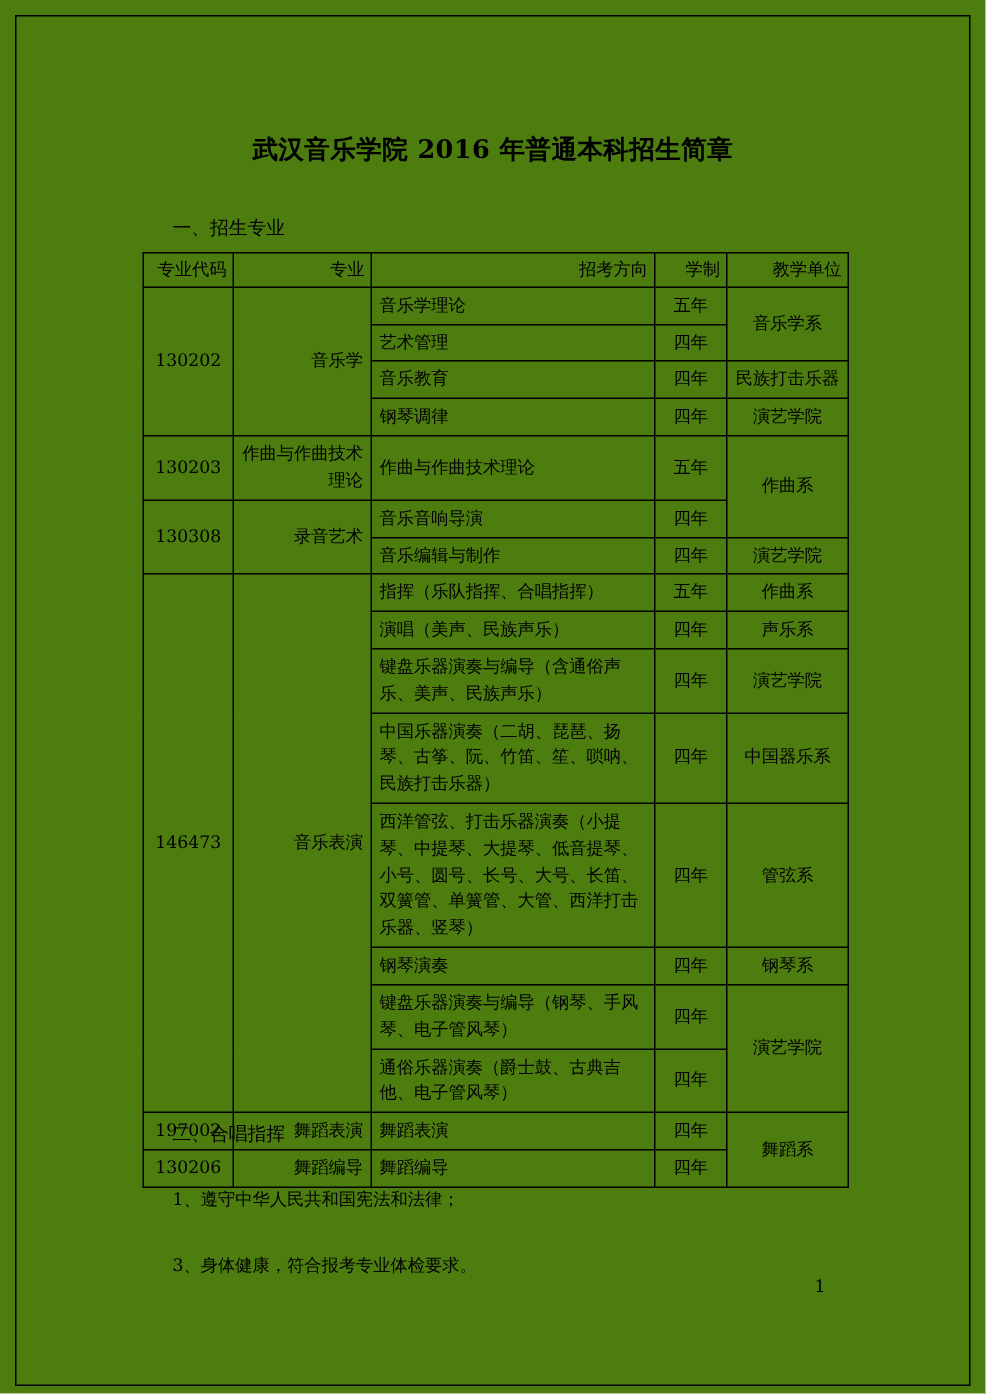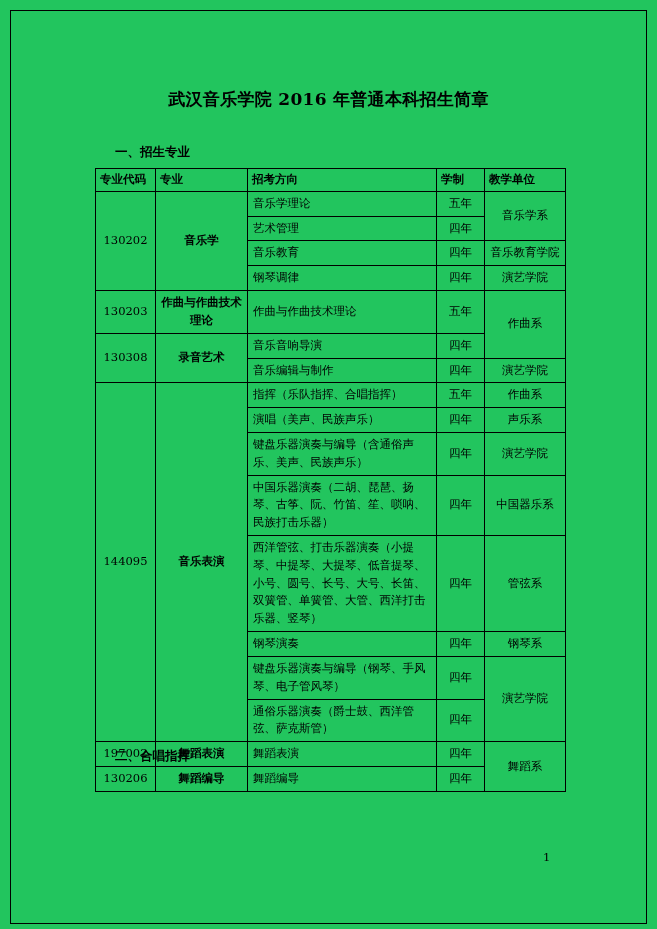--- a/index.html
+++ b/index.html
@@ -7,21 +7,21 @@
     padding: 0;
     background: #ffffff;
   }
   body {
     font-family: "DejaVu Sans", "Liberation Sans", sans-serif;
   }
   .page {
     position: relative;
     width: 657px;
     height: 929px;
-    background: #22c55e;
+    background: #4d7c0f;
     box-sizing: border-box;
     overflow: hidden;
   }
   .page-frame {
     position: absolute;
     left: 10px;
     top: 10px;
     width: 637px;
     height: 914px;
     border: 1px solid #000000;
@@ -46,21 +46,21 @@
     font-size: 17px;
     font-weight: bold;
     color: #000000;
     letter-spacing: 0.3px;
   }
 
   .section-heading {
     position: absolute;
     font-family: "DejaVu Serif", "Liberation Serif", serif;
     font-size: 12.5px;
-    font-weight: bold;
+    font-weight: normal;
     color: #000000;
   }
   #heading-1 { left: 115px; top: 144px; }
   #heading-2 { left: 115px; top: 748px; }
 
   table.majors {
     position: absolute;
     left: 95px;
     top: 168px;
     border-collapse: collapse;
@@ -71,31 +71,31 @@
     border: 1px solid #000000;
     font-family: "DejaVu Serif", "Liberation Serif", serif;
     font-size: 11.5px;
     color: #000000;
     padding: 3px 5px;
     vertical-align: middle;
     line-height: 1.55;
     box-sizing: border-box;
   }
   table.majors th {
-    text-align: left;
-    font-weight: bold;
+    text-align: right;
+    font-weight: normal;
     height: 22px;
     padding: 2px 4px;
   }
   td.code {
     text-align: center;
     font-family: "DejaVu Serif", "Liberation Serif", serif;
     font-size: 11px;
   }
-  td.major { text-align: center; padding-left: 7px; font-weight: bold; }
+  td.major { text-align: right; padding-left: 7px; }
   td.dir { text-align: left; padding-left: 7px; }
   td.years { text-align: center; }
   td.unit { text-align: center; padding-left: 7px; }
 
   col.c-code  { width: 60px; }
   col.c-major { width: 92px; }
   col.c-dir   { width: 189px; }
   col.c-years { width: 48px; }
   col.c-unit  { width: 81px; }
 
@@ -158,21 +158,21 @@
             <td class="years">五年</td>
             <td class="unit" rowspan="2">音乐学系</td>
           </tr>
           <tr>
             <td class="dir">艺术管理</td>
             <td class="years">四年</td>
           </tr>
           <tr>
             <td class="dir">音乐教育</td>
             <td class="years">四年</td>
-            <td class="unit">音乐教育学院</td>
+            <td class="unit">民族打击乐器</td>
           </tr>
           <tr>
             <td class="dir">钢琴调律</td>
             <td class="years">四年</td>
             <td class="unit">演艺学院</td>
           </tr>
           <tr>
             <td class="code">130203</td>
             <td class="major">作曲与作曲技术理论</td>
             <td class="dir">作曲与作曲技术理论</td>
@@ -184,21 +184,21 @@
             <td class="major" rowspan="2">录音艺术</td>
             <td class="dir">音乐音响导演</td>
             <td class="years">四年</td>
           </tr>
           <tr>
             <td class="dir">音乐编辑与制作</td>
             <td class="years">四年</td>
             <td class="unit">演艺学院</td>
           </tr>
           <tr>
-            <td class="code" rowspan="8">144095</td>
+            <td class="code" rowspan="8">146473</td>
             <td class="major" rowspan="8">音乐表演</td>
             <td class="dir">指挥（乐队指挥、合唱指挥）</td>
             <td class="years">五年</td>
             <td class="unit">作曲系</td>
           </tr>
           <tr>
             <td class="dir">演唱（美声、民族声乐）</td>
             <td class="years">四年</td>
             <td class="unit">声乐系</td>
           </tr>
@@ -221,38 +221,40 @@
             <td class="dir">钢琴演奏</td>
             <td class="years">四年</td>
             <td class="unit">钢琴系</td>
           </tr>
           <tr>
             <td class="dir">键盘乐器演奏与编导（钢琴、手风琴、电子管风琴）</td>
             <td class="years">四年</td>
             <td class="unit" rowspan="2">演艺学院</td>
           </tr>
           <tr>
-            <td class="dir">通俗乐器演奏（爵士鼓、西洋管弦、萨克斯管）</td>
+            <td class="dir">通俗乐器演奏（爵士鼓、古典吉他、电子管风琴）</td>
             <td class="years">四年</td>
           </tr>
           <tr>
             <td class="code">197002</td>
             <td class="major">舞蹈表演</td>
             <td class="dir">舞蹈表演</td>
             <td class="years">四年</td>
             <td class="unit" rowspan="2">舞蹈系</td>
           </tr>
           <tr>
             <td class="code">130206</td>
             <td class="major">舞蹈编导</td>
             <td class="dir">舞蹈编导</td>
             <td class="years">四年</td>
           </tr>
         </tbody>
     </table>
 
     <div class="section-heading" id="heading-2">二、合唱指挥</div>
 
+    <div class="body-text" id="req-1">1、遵守中华人民共和国宪法和法律；</div>
+    <div class="body-text" id="req-3">3、身体健康，符合报考专业体检要求。</div>
 
     <div class="page-number">1</div>
 
   </div>
 </div>
 
 </body></html>

